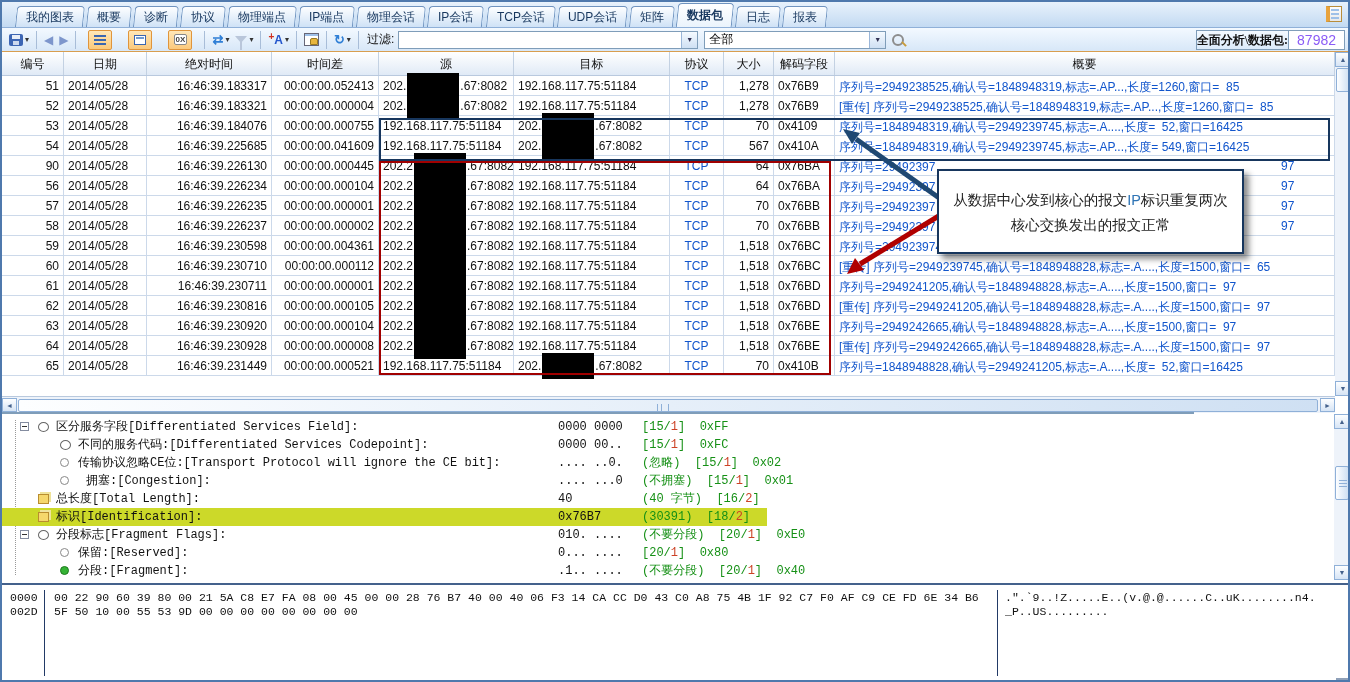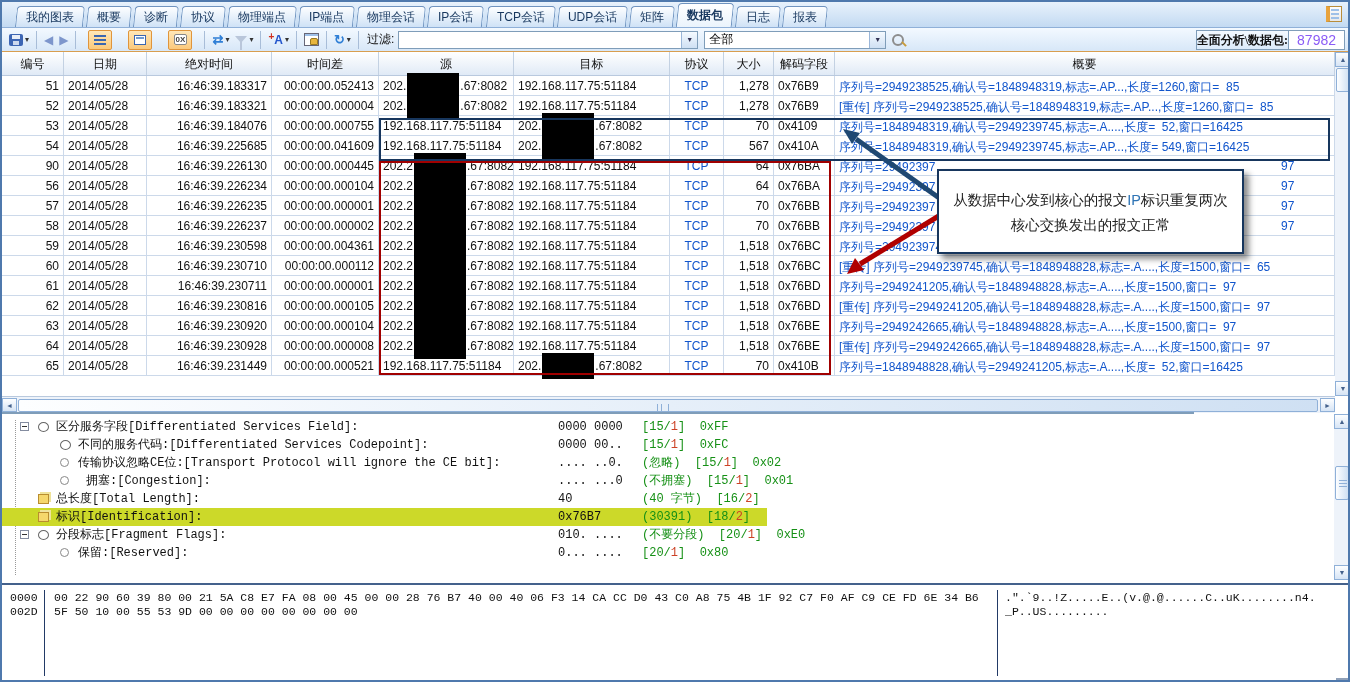--- a/index.html
+++ b/index.html
@@ -414,20 +414,21 @@
 
   <div id="decode">
       <div class="drow"><span class="expand" style="left: 18px;"></span><span class="icn node" style="left: 36px;"></span><span class="dlabel" style="left: 54px;">区分服务字段[Differentiated Services Field]:</span><span class="dval">0000 0000</span><span class="dnote"><span class="grn">[15/</span><span class="red">1</span><span class="grn">]</span>  <span class="grn">0xFF</span></span></div>
       <div class="drow"><span class="icn node" style="left: 58px;"></span><span class="dlabel" style="left: 76px;">不同的服务代码:[Differentiated Services Codepoint]:</span><span class="dval">0000 00..</span><span class="dnote"><span class="grn">[15/</span><span class="red">1</span><span class="grn">]</span>  <span class="grn">0xFC</span></span></div>
       <div class="drow"><span class="icn radio" style="left: 58px;"></span><span class="dlabel" style="left: 76px;">传输协议忽略CE位:[Transport Protocol will ignore the CE bit]:</span><span class="dval">.... ..0.</span><span class="dnote"><span class="grn">(忽略)</span>  <span class="grn">[15/</span><span class="red">1</span><span class="grn">]</span>  <span class="grn">0x02</span></span></div>
       <div class="drow"><span class="icn radio" style="left: 58px;"></span><span class="dlabel" style="left: 84px;">拥塞:[Congestion]:</span><span class="dval">.... ...0</span><span class="dnote"><span class="grn">(不拥塞)</span>  <span class="grn">[15/</span><span class="red">1</span><span class="grn">]</span>  <span class="grn">0x01</span></span></div>
       <div class="drow"><span class="icn pages" style="left: 36px;"></span><span class="dlabel" style="left: 54px;">总长度[Total Length]:</span><span class="dval">40</span><span class="dnote"><span class="grn">(40 字节)</span>  <span class="grn">[16/</span><span class="red">2</span><span class="grn">]</span></span></div>
       <div class="drow hl"><span class="icn pages" style="left: 36px;"></span><span class="dlabel" style="left: 54px;">标识[Identification]:</span><span class="dval">0x76B7</span><span class="dnote"><span class="grn">(30391)</span>  <span class="grn">[18/</span><span class="red">2</span><span class="grn">]</span></span></div>
       <div class="drow"><span class="expand" style="left: 18px;"></span><span class="icn node" style="left: 36px;"></span><span class="dlabel" style="left: 54px;">分段标志[Fragment Flags]:</span><span class="dval">010. ....</span><span class="dnote"><span class="grn">(不要分段)</span>  <span class="grn">[20/</span><span class="red">1</span><span class="grn">]</span>  <span class="grn">0xE0</span></span></div>
       <div class="drow"><span class="icn radio" style="left: 58px;"></span><span class="dlabel" style="left: 76px;">保留:[Reserved]:</span><span class="dval">0... ....</span><span class="dnote"><span class="grn">[20/</span><span class="red">1</span><span class="grn">]</span>  <span class="grn">0x80</span></span></div>
+      <div class="drow"><span class="icn radio-g" style="left: 58px;"></span><span class="dlabel" style="left: 76px;">分段:[Fragment]:</span><span class="dval">.1.. ....</span><span class="dnote"><span class="grn">(不要分段)</span>  <span class="grn">[20/</span><span class="red">1</span><span class="grn">]</span>  <span class="grn">0x40</span></span></div>
     </div>
   <div id="vsb2" class="sb-track">
     <div class="sb-btn" style="left:0;top:0;width:16px;height:15px;line-height:14px;">▲</div>
     <div class="sb-thumb" style="left:1px;top:52px;width:14px;height:34px;">
         <span class="grip2" style="top:13px;"></span>
         <span class="grip2" style="top:16px;"></span>
         <span class="grip2" style="top:19px;"></span>
       </div>
     <div class="sb-btn" style="left:0;bottom:0;width:16px;height:15px;line-height:14px;">▼</div>
   </div>

